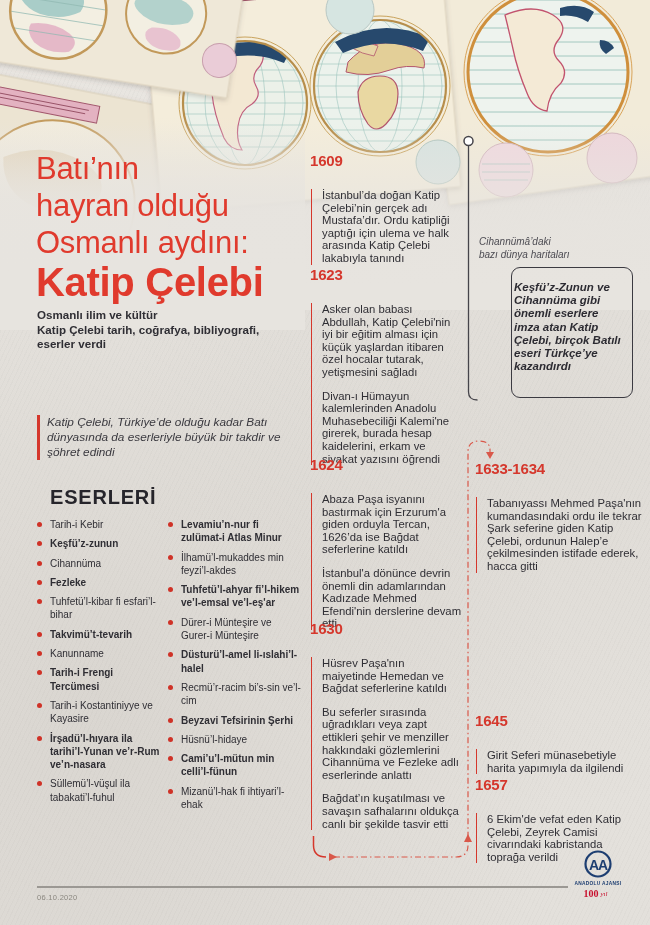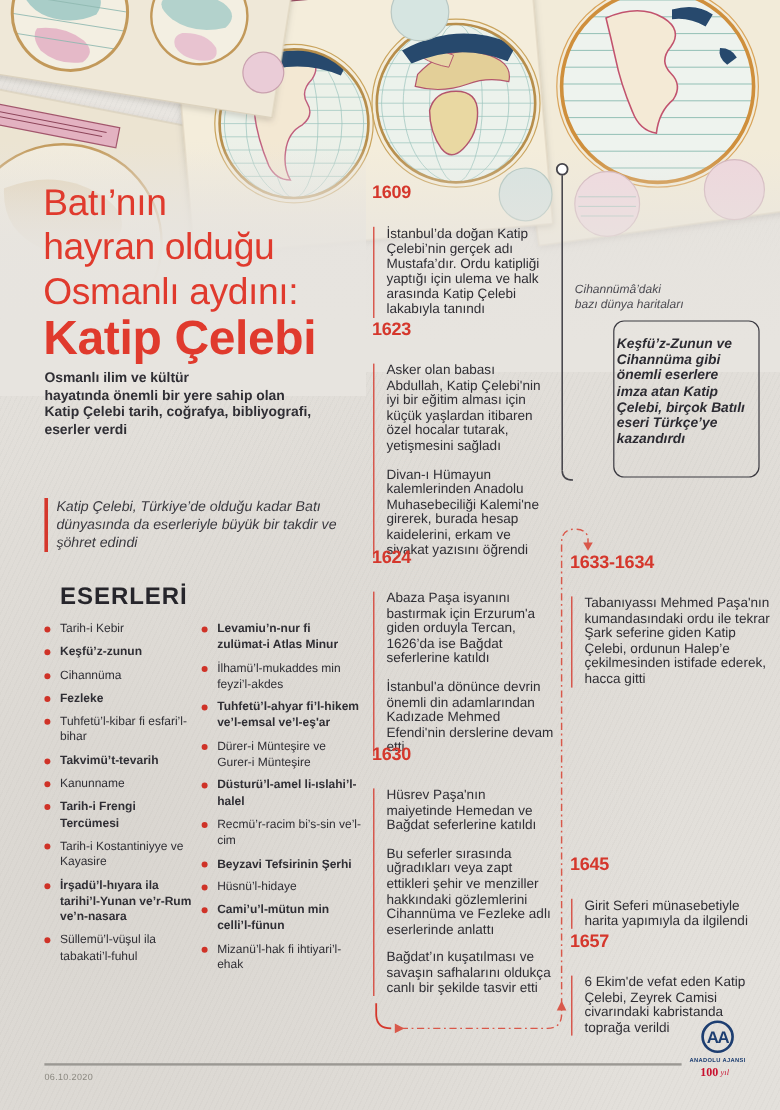--- a/index.html
+++ b/index.html
@@ -166,21 +166,20 @@
 
   <div class="title">
     <div>Batı’nın</div>
     <div>hayran olduğu</div>
     <div>Osmanlı aydını:</div>
     <div class="title-bold">Katip Çelebi</div>
   </div>
 
   <div class="intro" id="intro">
       <div>Osmanlı ilim ve kültür</div>
-      <div>hayatında önemli bir yere sahip olan</div>
       <div>Katip Çelebi tarih, coğrafya, bibliyografi,</div>
       <div>eserler verdi</div>
     </div>
 
   <div class="quote">
     <div class="quote-bar"></div>
     <div class="quote-text" id="quote">
         <div>Katip Çelebi, Türkiye’de olduğu kadar Batı</div>
         <div>dünyasında da eserleriyle büyük bir takdir ve</div>
         <div>şöhret edindi</div>

